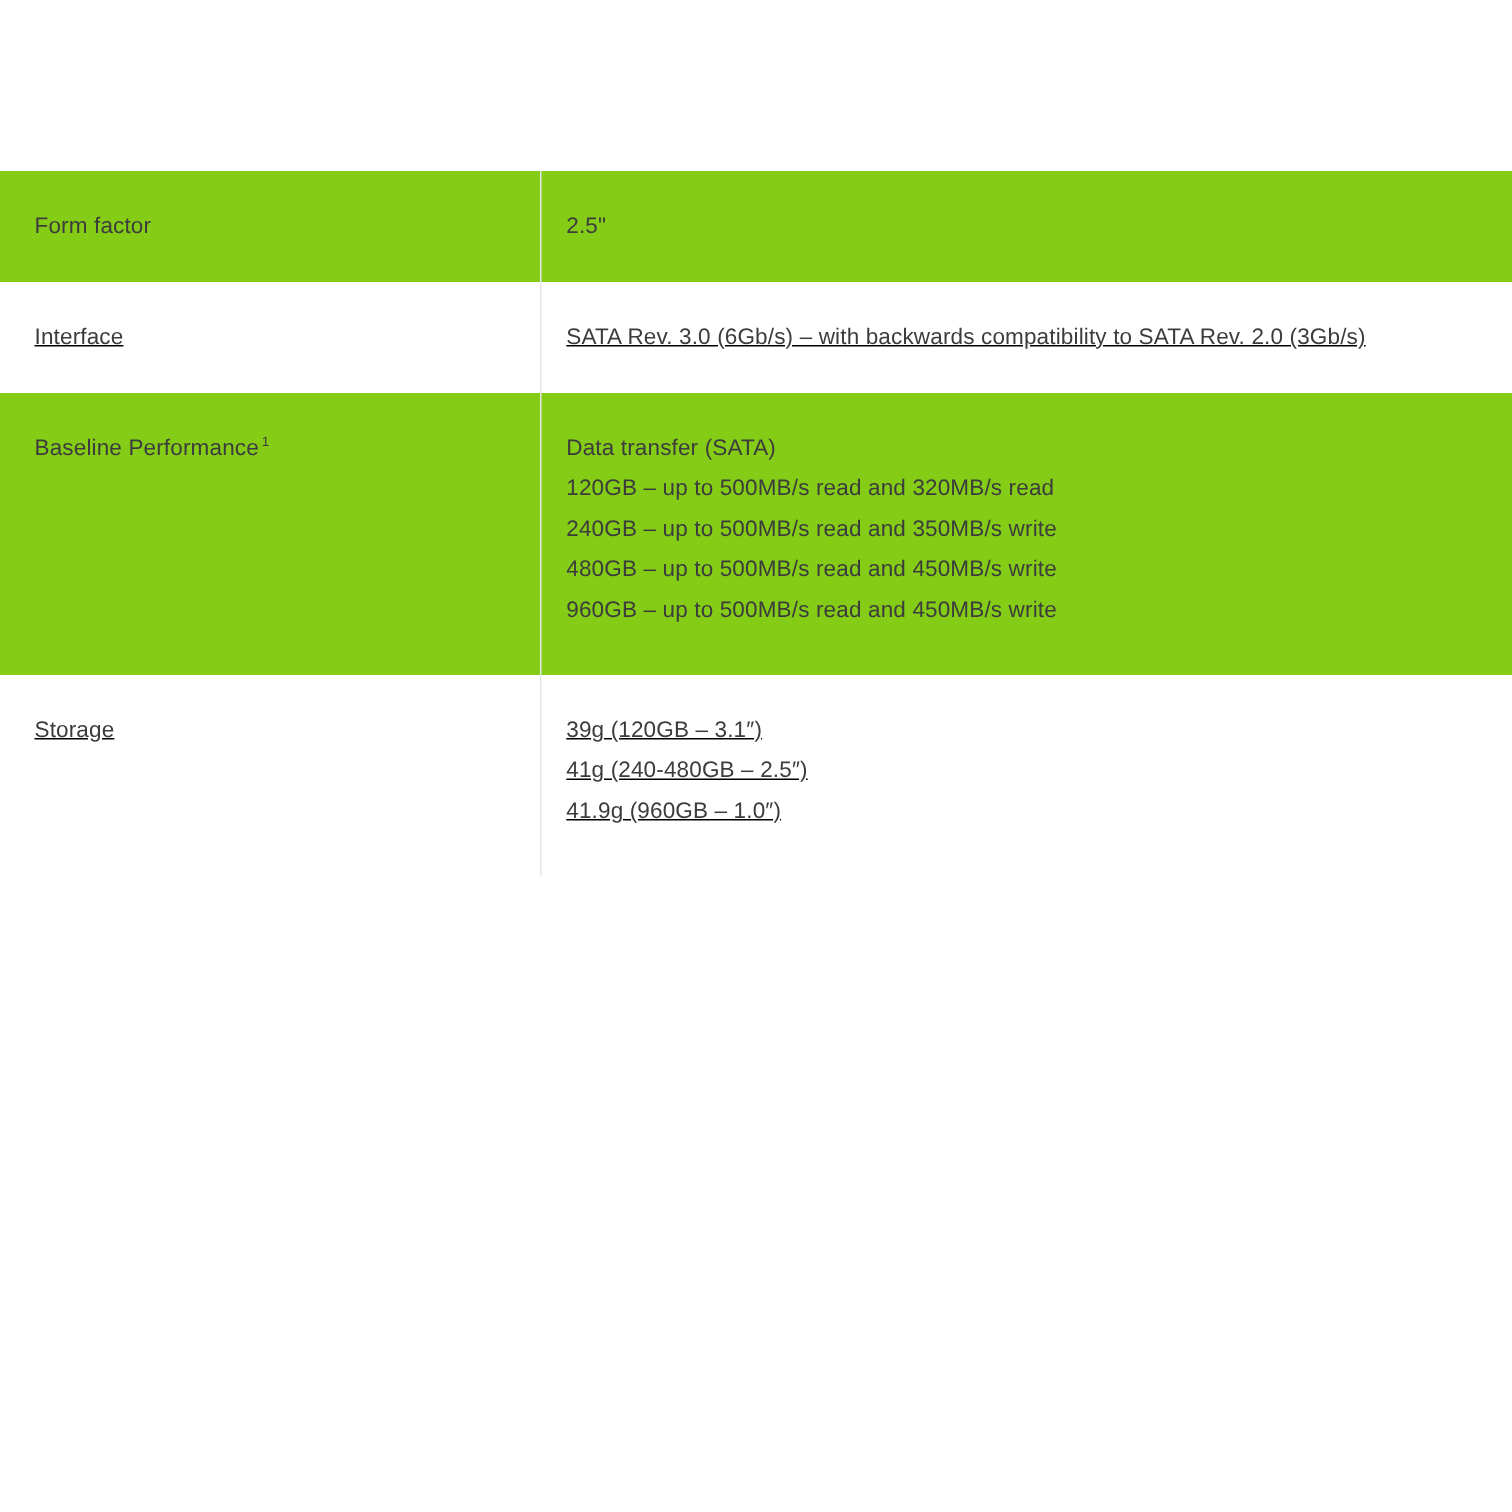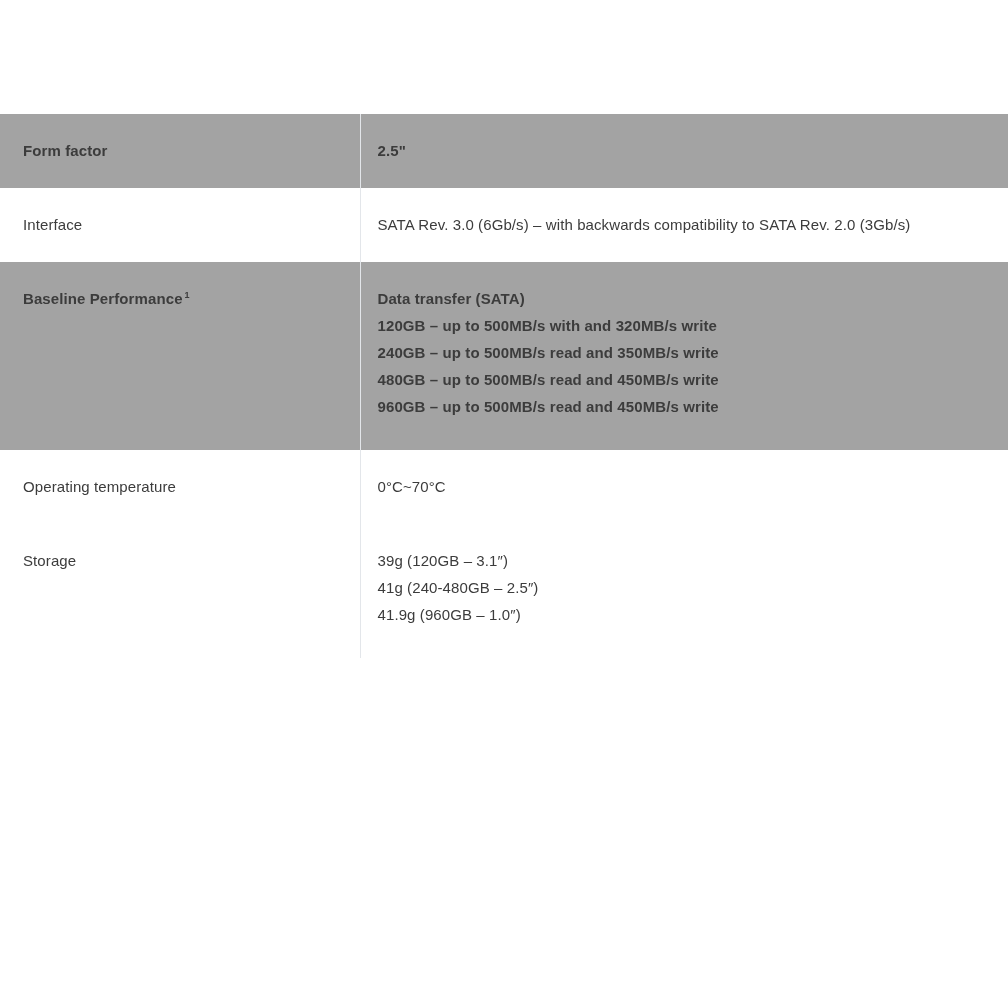--- a/index.html
+++ b/index.html
@@ -22,25 +22,25 @@
     width: 1008px;
   }
 
   .spec-table {
     width: 100%;
     border-collapse: collapse;
     table-layout: fixed;
   }
 
   .spec-table tr.stripe-shaded {
-    background: #a3a3a3;
-    font-weight: bold;
+    background: #84cc16;
   }
   .spec-table tr.stripe-plain {
     background: #ffffff;
+    text-decoration: underline;
   }
 
   .spec-table td {
     vertical-align: top;
     padding: 0;
     border: none;
   }
 
   td.spec-label {
     width: 360px;
@@ -95,30 +95,24 @@
         <tr class="stripe-plain">
           <td class="spec-label"><span>Interface</span></td>
           <td class="spec-value">
             <span class="value-line">SATA Rev. 3.0 (6Gb/s) – with backwards compatibility to SATA Rev. 2.0 (3Gb/s)</span>
           </td>
         </tr>
         <tr class="stripe-shaded row-tall">
           <td class="spec-label"><span>Baseline Performance</span><span class="sup">1</span></td>
           <td class="spec-value">
             <span class="value-line">Data transfer (SATA)</span>
-            <span class="value-line">120GB – up to 500MB/s with and 320MB/s write</span>
+            <span class="value-line">120GB – up to 500MB/s read and 320MB/s read</span>
             <span class="value-line">240GB – up to 500MB/s read and 350MB/s write</span>
             <span class="value-line">480GB – up to 500MB/s read and 450MB/s write</span>
             <span class="value-line">960GB – up to 500MB/s read and 450MB/s write</span>
-          </td>
-        </tr>
-        <tr class="stripe-plain">
-          <td class="spec-label"><span>Operating temperature</span></td>
-          <td class="spec-value">
-            <span class="value-line">0°C~70°C</span>
           </td>
         </tr>
         <tr class="stripe-plain row-tall">
           <td class="spec-label"><span>Storage</span></td>
           <td class="spec-value">
             <span class="value-line">39g (120GB – 3.1″)</span>
             <span class="value-line">41g (240-480GB – 2.5″)</span>
             <span class="value-line">41.9g (960GB – 1.0″)</span>
           </td>
         </tr>

